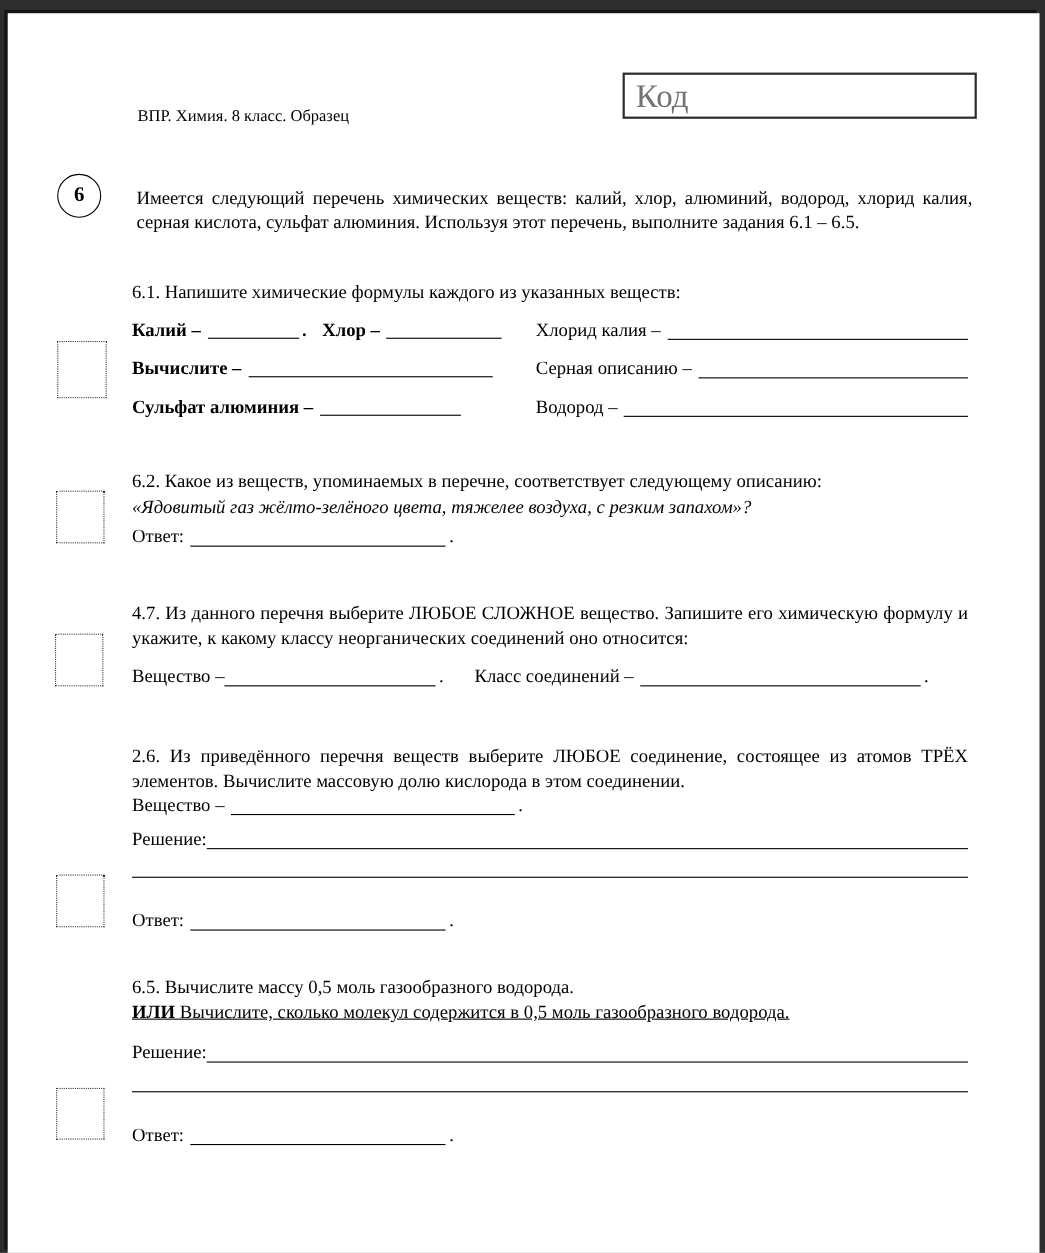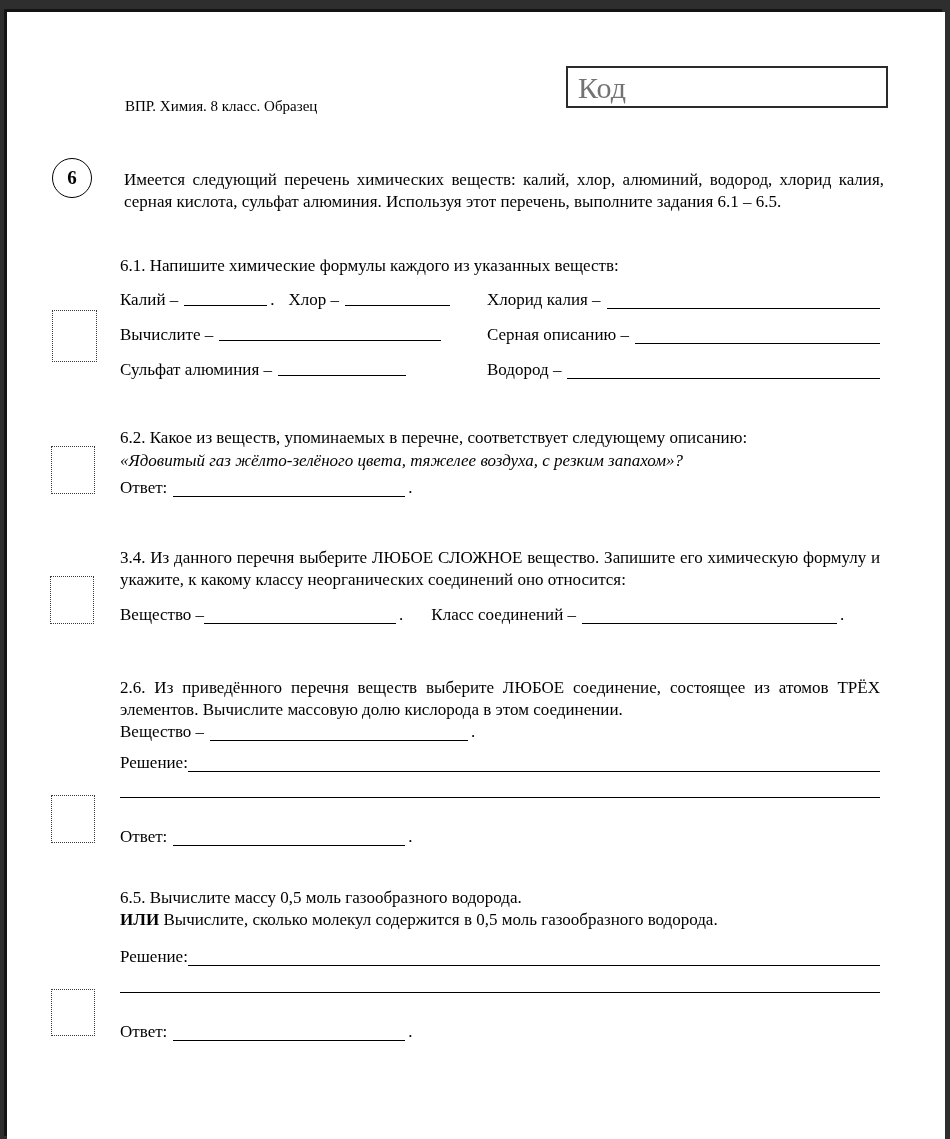--- a/index.html
+++ b/index.html
@@ -28,21 +28,21 @@
     display:flex;align-items:center;justify-content:center;
     font-size:19px;font-weight:bold;background:#fff;
   }
   .italic{font-style:italic;}
   .bold{font-weight:bold;}
   .lbl{white-space:nowrap;}
   .gap6{margin-left:6px;}
   .gap14{margin-left:14px;}
   .gap28{margin-left:28px;}
   .period{margin-left:3px;}
-  .cell-left{width:367px;display:flex;align-items:flex-start;}
+  .cell-left{width:367px;display:flex;align-items:center;font-weight:bold;}
   .cell-right{flex:1;display:flex;align-items:flex-end;}
 </style>
 </head>
 <body>
 
 <div class="page">
 
   <div class="abs header-title" style="left:118px;top:76px;margin-top:10px;">ВПР. Химия. 8 класс. Образец</div>
 
   <div class="abs code-box" style="left:559px;top:54px;width:318px;height:38px;">
@@ -100,21 +100,21 @@
   <div class="abs checkbox" style="left:44px;top:977px;width:42px;height:45px;"></div>
 
   <div class="abs body-text" style="left:113px;top:415px;width:760px;">6.2. Какое из веществ, упоминаемых в перечне, соответствует следующему описанию:</div>
   <div class="abs body-text italic" style="left:113px;top:438px;width:760px;">«Ядовитый газ жёлто-зелёного цвета, тяжелее воздуха, с резким запахом»?</div>
   <div class="abs body-text row" style="left:113px;top:465px;width:760px;">
     <span class="lbl">Ответ:</span>
     <span class="bl gap6" style="width:232px;"></span>
     <span class="period">.</span>
   </div>
 
-  <div class="abs body-text just" style="left:113px;top:535px;width:760px;">3.4. Из данного перечня выберите ЛЮБОЕ СЛОЖНОЕ вещество. Запишите его химическую формулу и укажите, к какому классу неорганических соединений оно относится:</div>
+  <div class="abs body-text just" style="left:113px;top:535px;width:760px;">4.7. Из данного перечня выберите ЛЮБОЕ СЛОЖНОЕ вещество. Запишите его химическую формулу и укажите, к какому классу неорганических соединений оно относится:</div>
   <div class="abs body-text row" style="left:113px;top:592px;width:760px;">
     <span class="lbl">Вещество –</span>
     <span class="bl" style="width:192px;"></span>
     <span class="period">.</span>
     <span class="lbl gap28">Класс соединений –</span>
     <span class="bl gap6" style="width:255px;"></span>
     <span class="period">.</span>
   </div>
 
   <div class="abs body-text just" style="left:113px;top:665px;width:760px;">2.6. Из приведённого перечня веществ выберите ЛЮБОЕ соединение, состоящее из атомов ТРЁХ элементов. Вычислите массовую долю кислорода в этом соединении.</div>
@@ -128,21 +128,21 @@
     <span class="bl fill"></span>
   </div>
   <div class="abs hr-line" style="left:113px;top:765px;width:760px;height:20px;"></div>
   <div class="abs body-text row" style="left:113px;top:814px;width:760px;">
     <span class="lbl">Ответ:</span>
     <span class="bl gap6" style="width:232px;"></span>
     <span class="period">.</span>
   </div>
 
   <div class="abs body-text" style="left:113px;top:875px;width:760px;">6.5. Вычислите массу 0,5 моль газообразного водорода.</div>
-  <div class="abs body-text" style="left:113px;top:897px;width:760px;">
+  <div class="abs body-text" style="left:113px;top:897px;width:760px;text-decoration:underline;">
     <span class="bold">ИЛИ</span><span> Вычислите, сколько молекул содержится в 0,5 моль газообразного водорода.</span>
   </div>
   <div class="abs body-text row" style="left:113px;top:934px;width:760px;">
     <span class="lbl">Решение:</span>
     <span class="bl fill"></span>
   </div>
   <div class="abs hr-line" style="left:113px;top:960px;width:760px;height:20px;"></div>
   <div class="abs body-text row" style="left:113px;top:1009px;width:760px;">
     <span class="lbl">Ответ:</span>
     <span class="bl gap6" style="width:232px;"></span>

